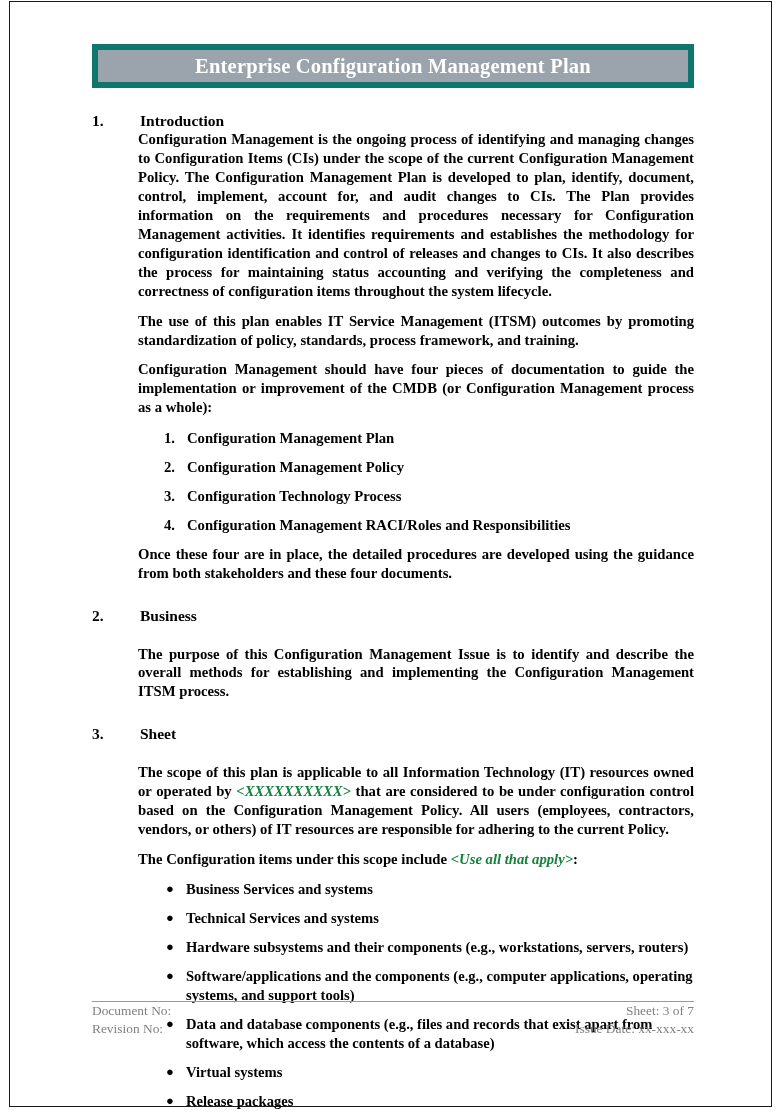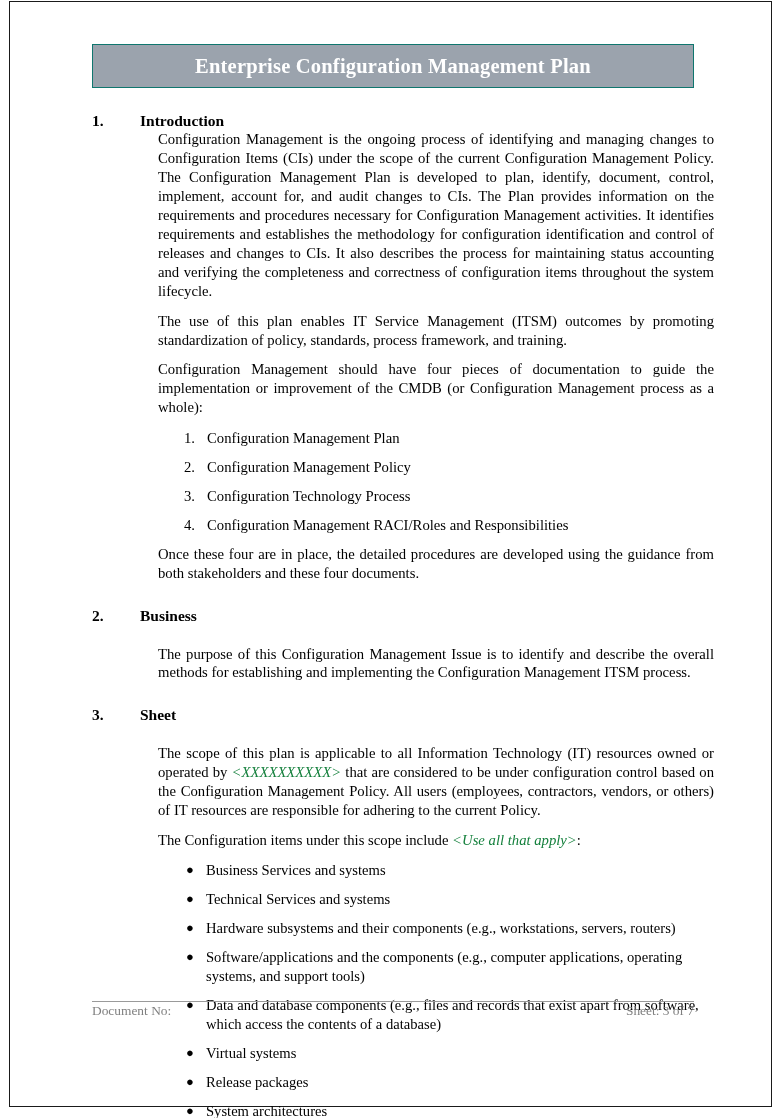--- a/index.html
+++ b/index.html
@@ -32,21 +32,21 @@
   .content {
     position: absolute;
     left: 92px;
     top: 44px;
     width: 602px;
   }
 
   
   .title-bar {
     background: #9ba3ad;
-    border: 1px solid #0f766e;
+    border: 6px solid #0f766e;
     box-sizing: border-box;
     height: 44px;
     display: flex;
     align-items: center;
     justify-content: center;
   }
   .title-bar .title-text {
     color: #ffffff;
     font-weight: bold;
     font-size: 20.5px;
@@ -66,22 +66,23 @@
   .section-head .num {
     width: 48px;
     flex: 0 0 48px;
   }
   .section-head .label {
     flex: 1 1 auto;
   }
 
   
   .body-block {
-    margin-left: 66px;
+    margin-left: 46px;
     width: 556px;
+    font-weight: bold;
   }
   p.para {
     font-size: 14.7px;
     line-height: 1.29;
     text-align: justify;
     margin: 0 0 11px 0;
   }
   p.para.last {
     margin-bottom: 0;
   }
@@ -262,14 +263,18 @@
       </ul>
     </div>
   </div>
 
   <div class="footer">
     <div class="footer-rule"></div>
     <div class="footer-row">
       <span>Document No:</span>
       <span>Sheet: 3 of 7</span>
     </div>
+    <div class="footer-row">
+      <span>Revision No:</span>
+      <span>Issue Date: xx-xxx-xx</span>
+    </div>
   </div>
 </div>
 
 </body></html>

